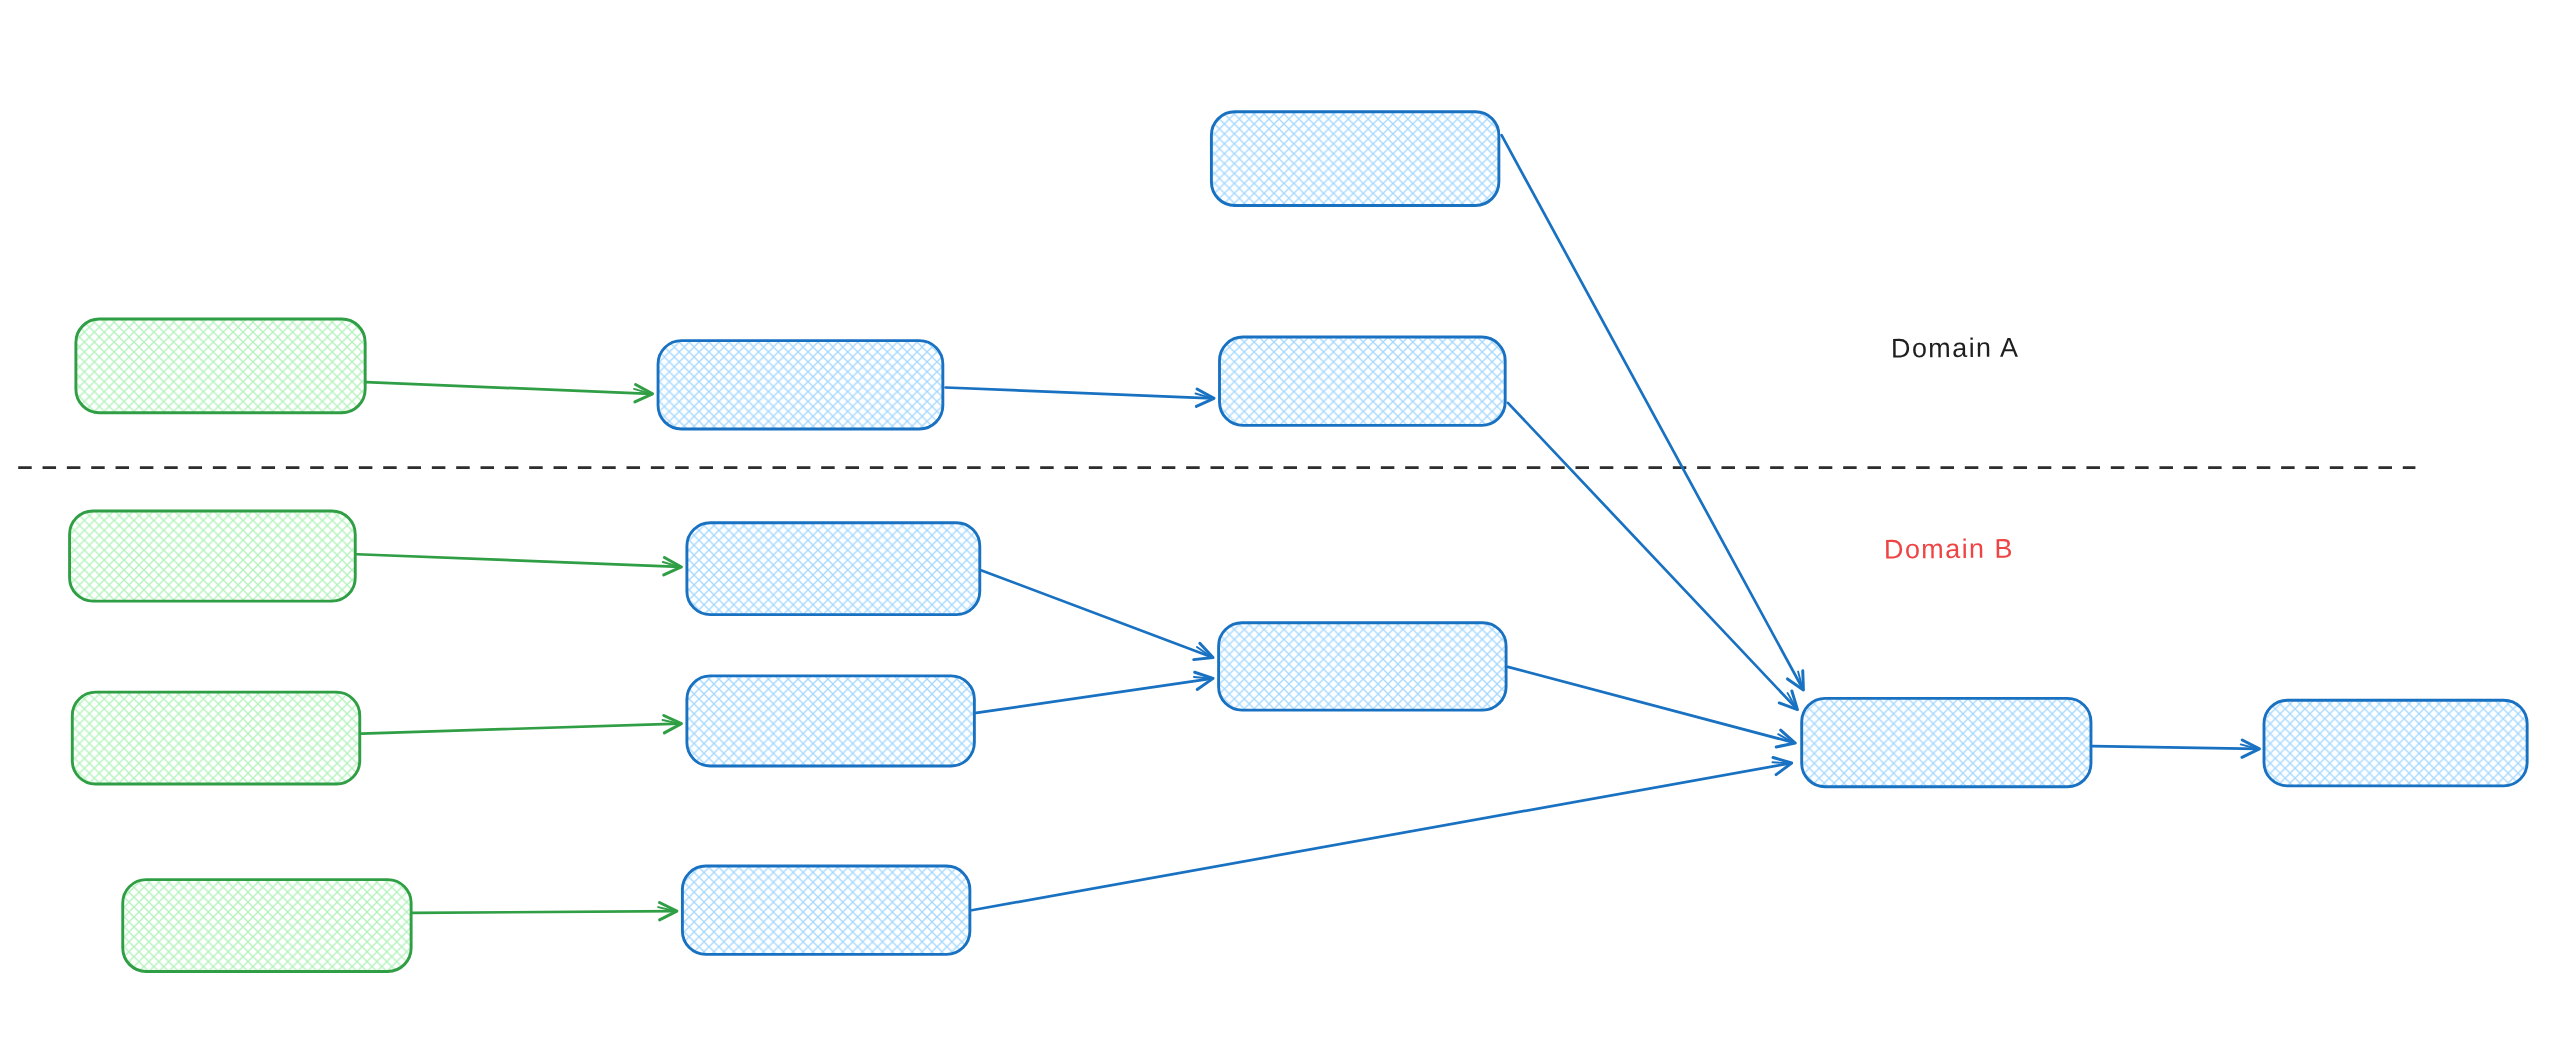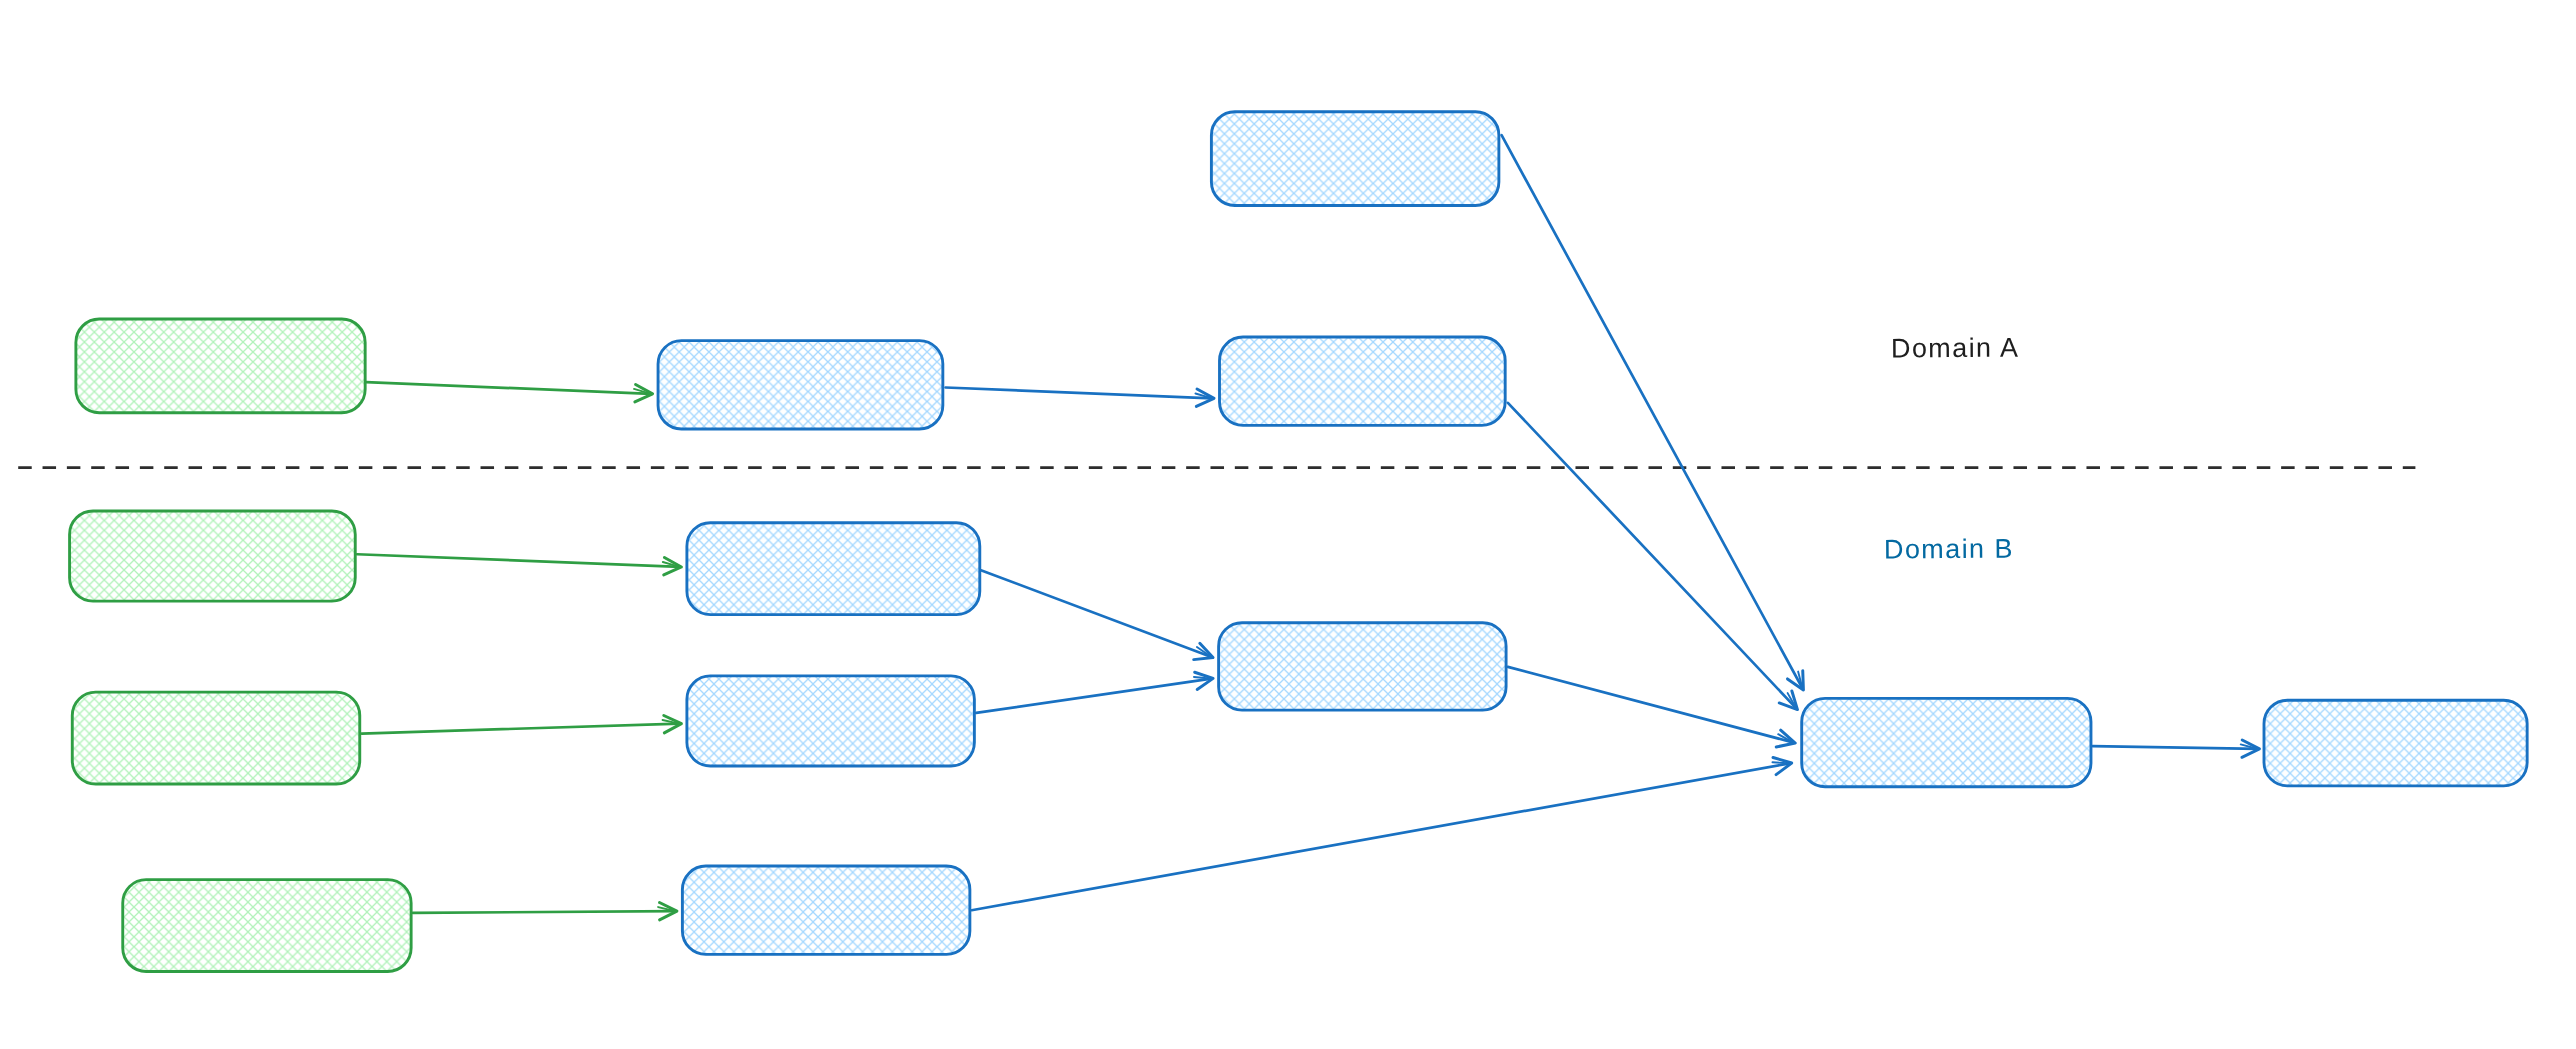--- a/index.html
+++ b/index.html
@@ -73,15 +73,15 @@
         <rect x="762" y="750" width="319" height="100" rx="26" ry="26" fill="url(#hatch-blue)" stroke="#1971c2" stroke-width="3.2"></rect>
         <rect x="1352" y="691" width="319" height="97" rx="26" ry="26" fill="url(#hatch-blue)" stroke="#1971c2" stroke-width="3.2"></rect>
         <rect x="136" y="976" width="320" height="102" rx="26" ry="26" fill="url(#hatch-green)" stroke="#2f9e44" stroke-width="3.2"></rect>
         <rect x="757" y="961" width="319" height="98" rx="26" ry="26" fill="url(#hatch-blue)" stroke="#1971c2" stroke-width="3.2"></rect>
         <rect x="1999" y="775" width="321" height="98" rx="26" ry="26" fill="url(#hatch-blue)" stroke="#1971c2" stroke-width="3.2"></rect>
         <rect x="2512" y="777" width="292" height="95" rx="26" ry="26" fill="url(#hatch-blue)" stroke="#1971c2" stroke-width="3.2"></rect>
       </g>
   </svg>
 
   <div class="region-label" style="left: 1891px; top: 333px; color: rgb(30, 30, 30);">Domain A</div>
-  <div class="region-label" style="left: 1884px; top: 534px; color: #0369a1;">Domain B</div>
+  <div class="region-label" style="left: 1884px; top: 534px; color: #ef4444;">Domain B</div>
 </div>
 
 
 </body></html>

